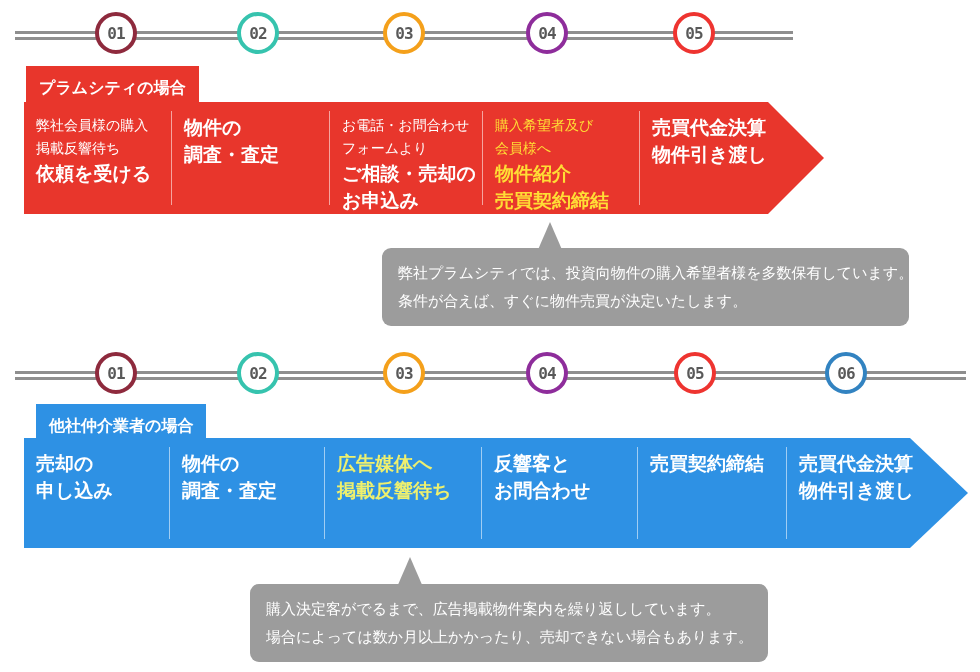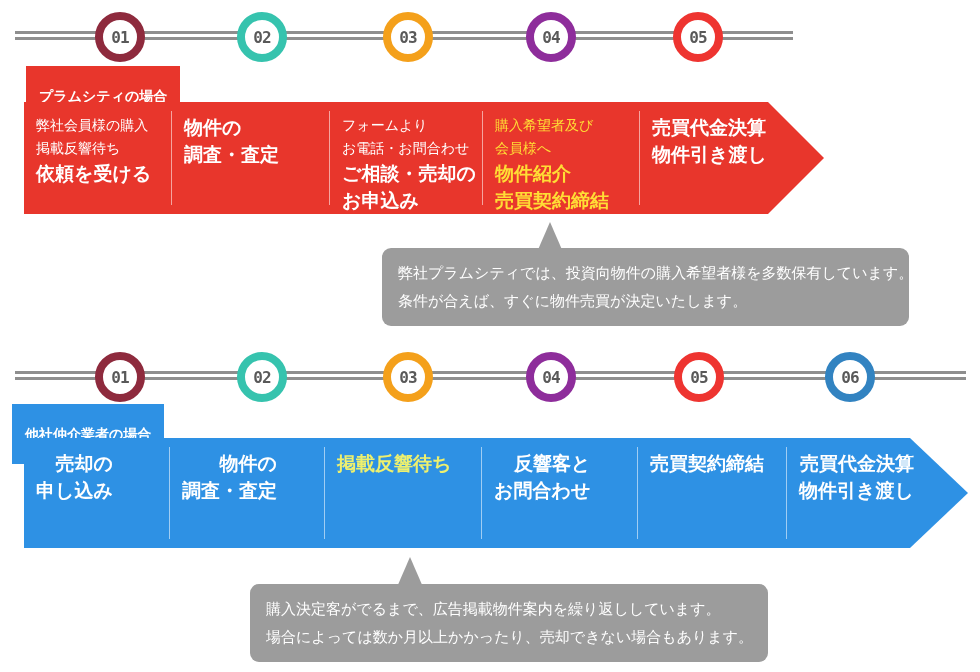--- a/index.html
+++ b/index.html
@@ -4,37 +4,37 @@
 <style>
   html,body{margin:0;padding:0;background:#fff;}
   body{font-family:"Liberation Sans","DejaVu Sans",sans-serif;}
   .canvas{position:relative;width:980px;height:672px;background:#fff;overflow:hidden;}
 
   
   .timeline{position:absolute;left:0;width:980px;height:46px;}
   .tl-line{position:absolute;top:19px;height:9px;box-sizing:border-box;
            border-top:3px solid var(--line-gray);border-bottom:3px solid var(--line-gray);}
   .tl-circle{position:absolute;top:0;width:34px;height:34px;background:#fff;
-             border:8px solid #f9a8d4;border-radius:50%;
+             border:4px solid #f9a8d4;border-radius:50%;
              display:flex;align-items:center;justify-content:center;text-align:right;}
   .tl-num{font-family:"DejaVu Sans Mono","Liberation Mono",monospace;
           font-weight:bold;font-size:16px;letter-spacing:-1px;color:var(--number-gray);}
 
   
-  .tag{position:absolute;height:28px;line-height:28px;padding:16px 13px;
-       color:#fff;font-size:14px;font-weight:bold;white-space:nowrap;}
+  .tag{position:absolute;height:28px;line-height:28px;padding:8px 13px;
+       color:#fff;font-size:16px;font-weight:bold;white-space:nowrap;}
   .red-tag{background:var(--red);}
   .blue-tag{background:var(--blue);}
 
   
   .banner{position:absolute;display:flex;align-items:center;color:#fff;box-sizing:border-box;}
   .red-banner{background:var(--red);
     clip-path:polygon(0 0,calc(100% - 56px) 0,100% 50%,calc(100% - 56px) 100%,0 100%);}
   .blue-banner{background:var(--blue);
-    clip-path:polygon(0 0,calc(100% - 58px) 0,100% 50%,calc(100% - 58px) 100%,0 100%);text-align:right;}
+    clip-path:polygon(0 0,calc(100% - 58px) 0,100% 50%,calc(100% - 58px) 100%,0 100%);}
   .col{height:calc(100% - 18px);box-sizing:border-box;padding:3px 6px 0 12px;
        display:flex;flex-direction:column;align-items:flex-start;}
   .col.divided{border-right:1px solid rgba(255,255,255,0.55);}
   .col:last-child{flex:1;}
   .sub div{font-size:14px;line-height:1.65;font-weight:normal;white-space:nowrap;}
   .main div{font-size:19px;line-height:1.42;font-weight:bold;white-space:nowrap;}
   .main{margin-top:1px;}
   .red-banner .hl .sub div,.red-banner .hl .main div{color:var(--yellow-on-red);}
   .blue-banner .hl .main div{color:var(--yellow-on-blue);}
 
@@ -84,22 +84,22 @@
         </div>
     </div>
     <div class="col divided" style="width:158px">
       <div class="main">
           <div>物件の</div>
           <div>調査・査定</div>
         </div>
     </div>
     <div class="col divided" style="width:153px">
       <div class="sub">
+          <div>お電話・お問合わせ</div>
           <div>フォームより</div>
-          <div>お電話・お問合わせ</div>
         </div>
       <div class="main">
           <div>ご相談・売却の</div>
           <div>お申込み</div>
         </div>
     </div>
     <div class="col divided hl" style="width:157px">
       <div class="sub">
           <div>購入希望者及び</div>
           <div>会員様へ</div>
@@ -139,37 +139,38 @@
         <span class="tl-num">04</span>
       </div>
       <div class="tl-circle" style="left: 674px; border-color: rgb(238, 52, 48);">
         <span class="tl-num">05</span>
       </div>
       <div class="tl-circle" style="left: 825px; border-color: rgb(50, 131, 193);">
         <span class="tl-num">06</span>
       </div>
     </div>
 
-  <div class="tag blue-tag" style="left:12px;top:404px">他社仲介業者の場合</div>
+  <div class="tag blue-tag" style="left:36px;top:404px">他社仲介業者の場合</div>
 
   <div class="banner blue-banner" style="left:24px;top:438px;width:944px;height:110px">
     <div class="col divided" style="width:146px">
       <div class="main">
           <div>売却の</div>
           <div>申し込み</div>
         </div>
     </div>
     <div class="col divided" style="width:155px">
       <div class="main">
           <div>物件の</div>
           <div>調査・査定</div>
         </div>
     </div>
     <div class="col divided hl" style="width:157px">
       <div class="main">
+          <div>広告媒体へ</div>
           <div>掲載反響待ち</div>
         </div>
     </div>
     <div class="col divided" style="width:156px">
       <div class="main">
           <div>反響客と</div>
           <div>お問合わせ</div>
         </div>
     </div>
     <div class="col divided" style="width:149px">

